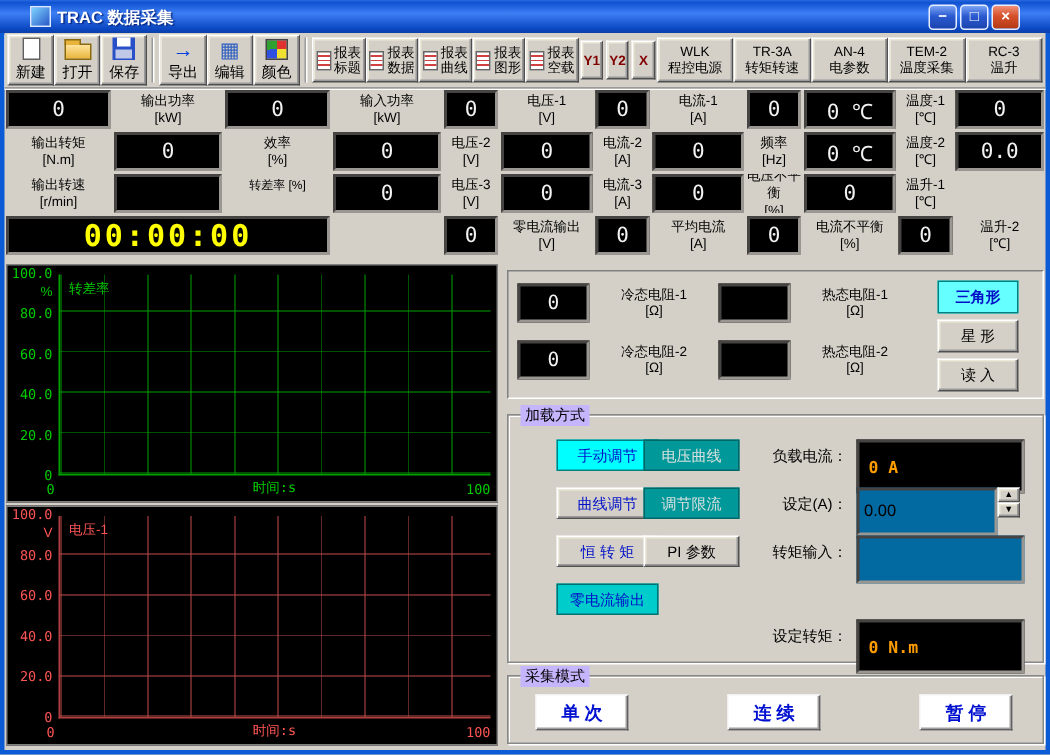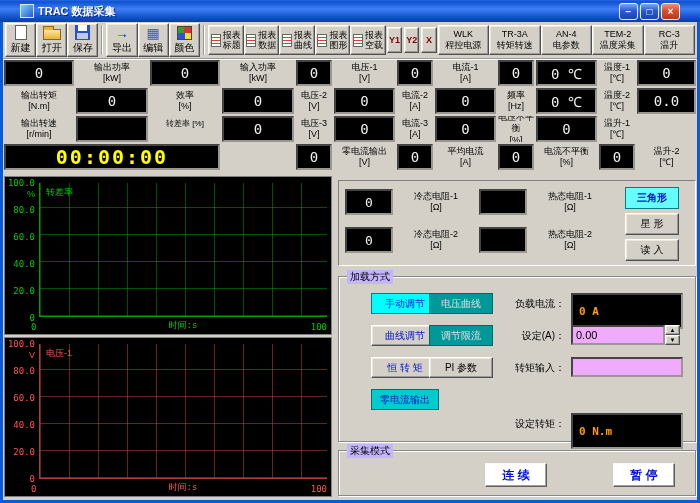--- a/index.html
+++ b/index.html
@@ -103,21 +103,21 @@
   .lbtn.teal { background:#00cccc; color:#0010c8; border:1px solid #007070; }
   .lbtn.dim { background:#009898; color:#d8e0e0; border:1px solid #006868; }
   .lbtn.std { color:#0010c8; }
   .lbtn.blk { color:#000; }
   .flabel { position:absolute; left:158px; width:68px; font-size:10px; color:#000; text-align:right; }
   .fl1{top:20px}.fl2{top:52px}.fl3{top:84px}.fl4{top:140px}
   .fdisp { position:absolute; left:232px; width:112px; height:36px; background:#000;
     border:2px inset #9a9692; color:#ff9d00; font-weight:bold; font-size:11px;
     font-family:"DejaVu Sans Mono",monospace; display:flex; align-items:center; padding-left:6px; }
   .fd1{top:16px}.fd4{top:136px}
-  .finput { position:absolute; height:20px; background:#f0abfc; border:2px inset #9a9692;
+  .finput { position:absolute; height:32px; background:#0369a1; border:2px inset #9a9692;
     font-size:11px; padding:1px 3px; font-family:"Liberation Sans",sans-serif; color:#000; }
   .fi2 { left:232px; top:48px; width:94px; }
   .fi3 { left:232px; top:80px; width:112px; }
   .spin { position:absolute; left:326px; top:48px; width:15px; height:20px; display:flex; flex-direction:column; }
   .spin div { flex:1; font-size:6px; color:#000; display:flex; align-items:center; justify-content:center; }
 
   .acq-btn { position:absolute; top:12px; width:62px; height:24px; background:#fff;
     border:1px solid; border-color:#f8f8f8 #606060 #606060 #f8f8f8;
     box-shadow:inset -1px -1px 0 #a0a0a0, inset 1px 1px 0 #fff;
     color:#0010d0; font-weight:bold; font-size:12px;
@@ -420,17 +420,18 @@
       <div class="b3">▼</div>
     </div>
     <div class="flabel fl3">转矩输入：</div>
     <input class="finput fi3" value="" style="">
     <div class="flabel fl4">设定转矩：</div>
     <div class="fdisp fd4">0 N.m</div>
   </div>
 
   <div class="groupbox acq">
     <span class="gb-title">采集模式</span>
+    <div class="acq-btn ab1">单 次</div>
     <div class="acq-btn ab2">连 续</div>
     <div class="acq-btn ab3">暂 停</div>
   </div>
 
 </div>
 
 </body></html>

